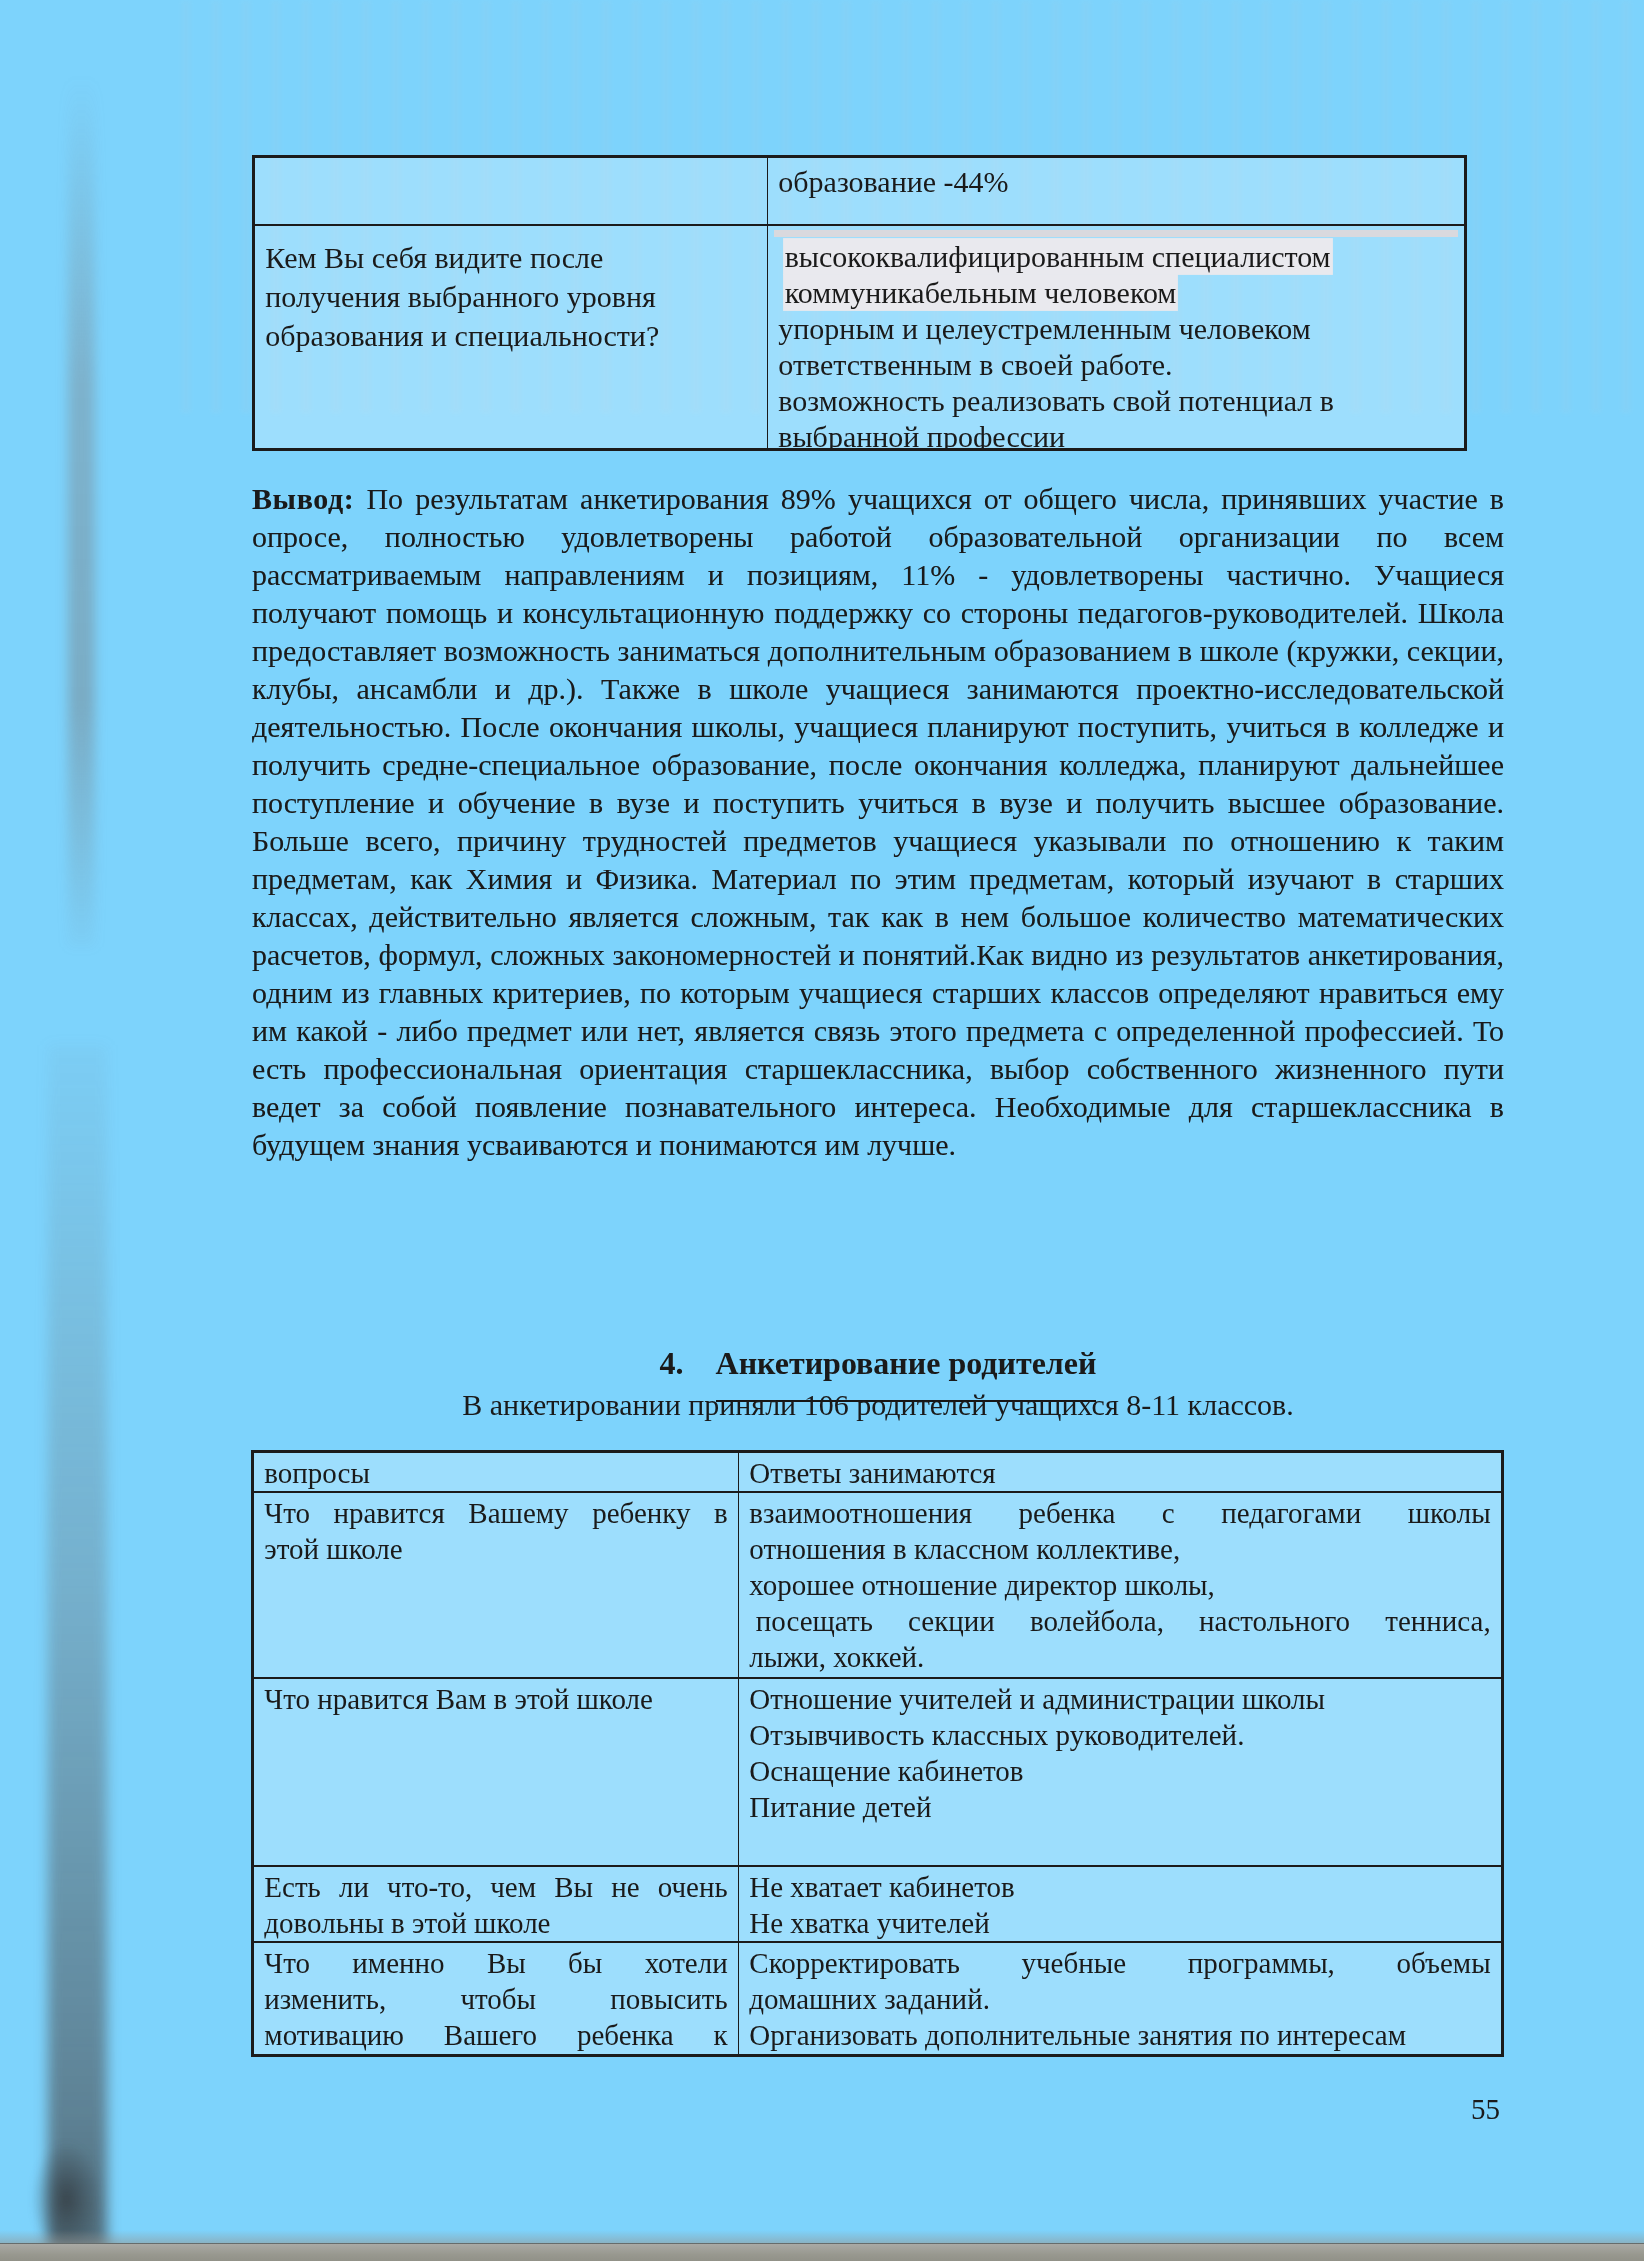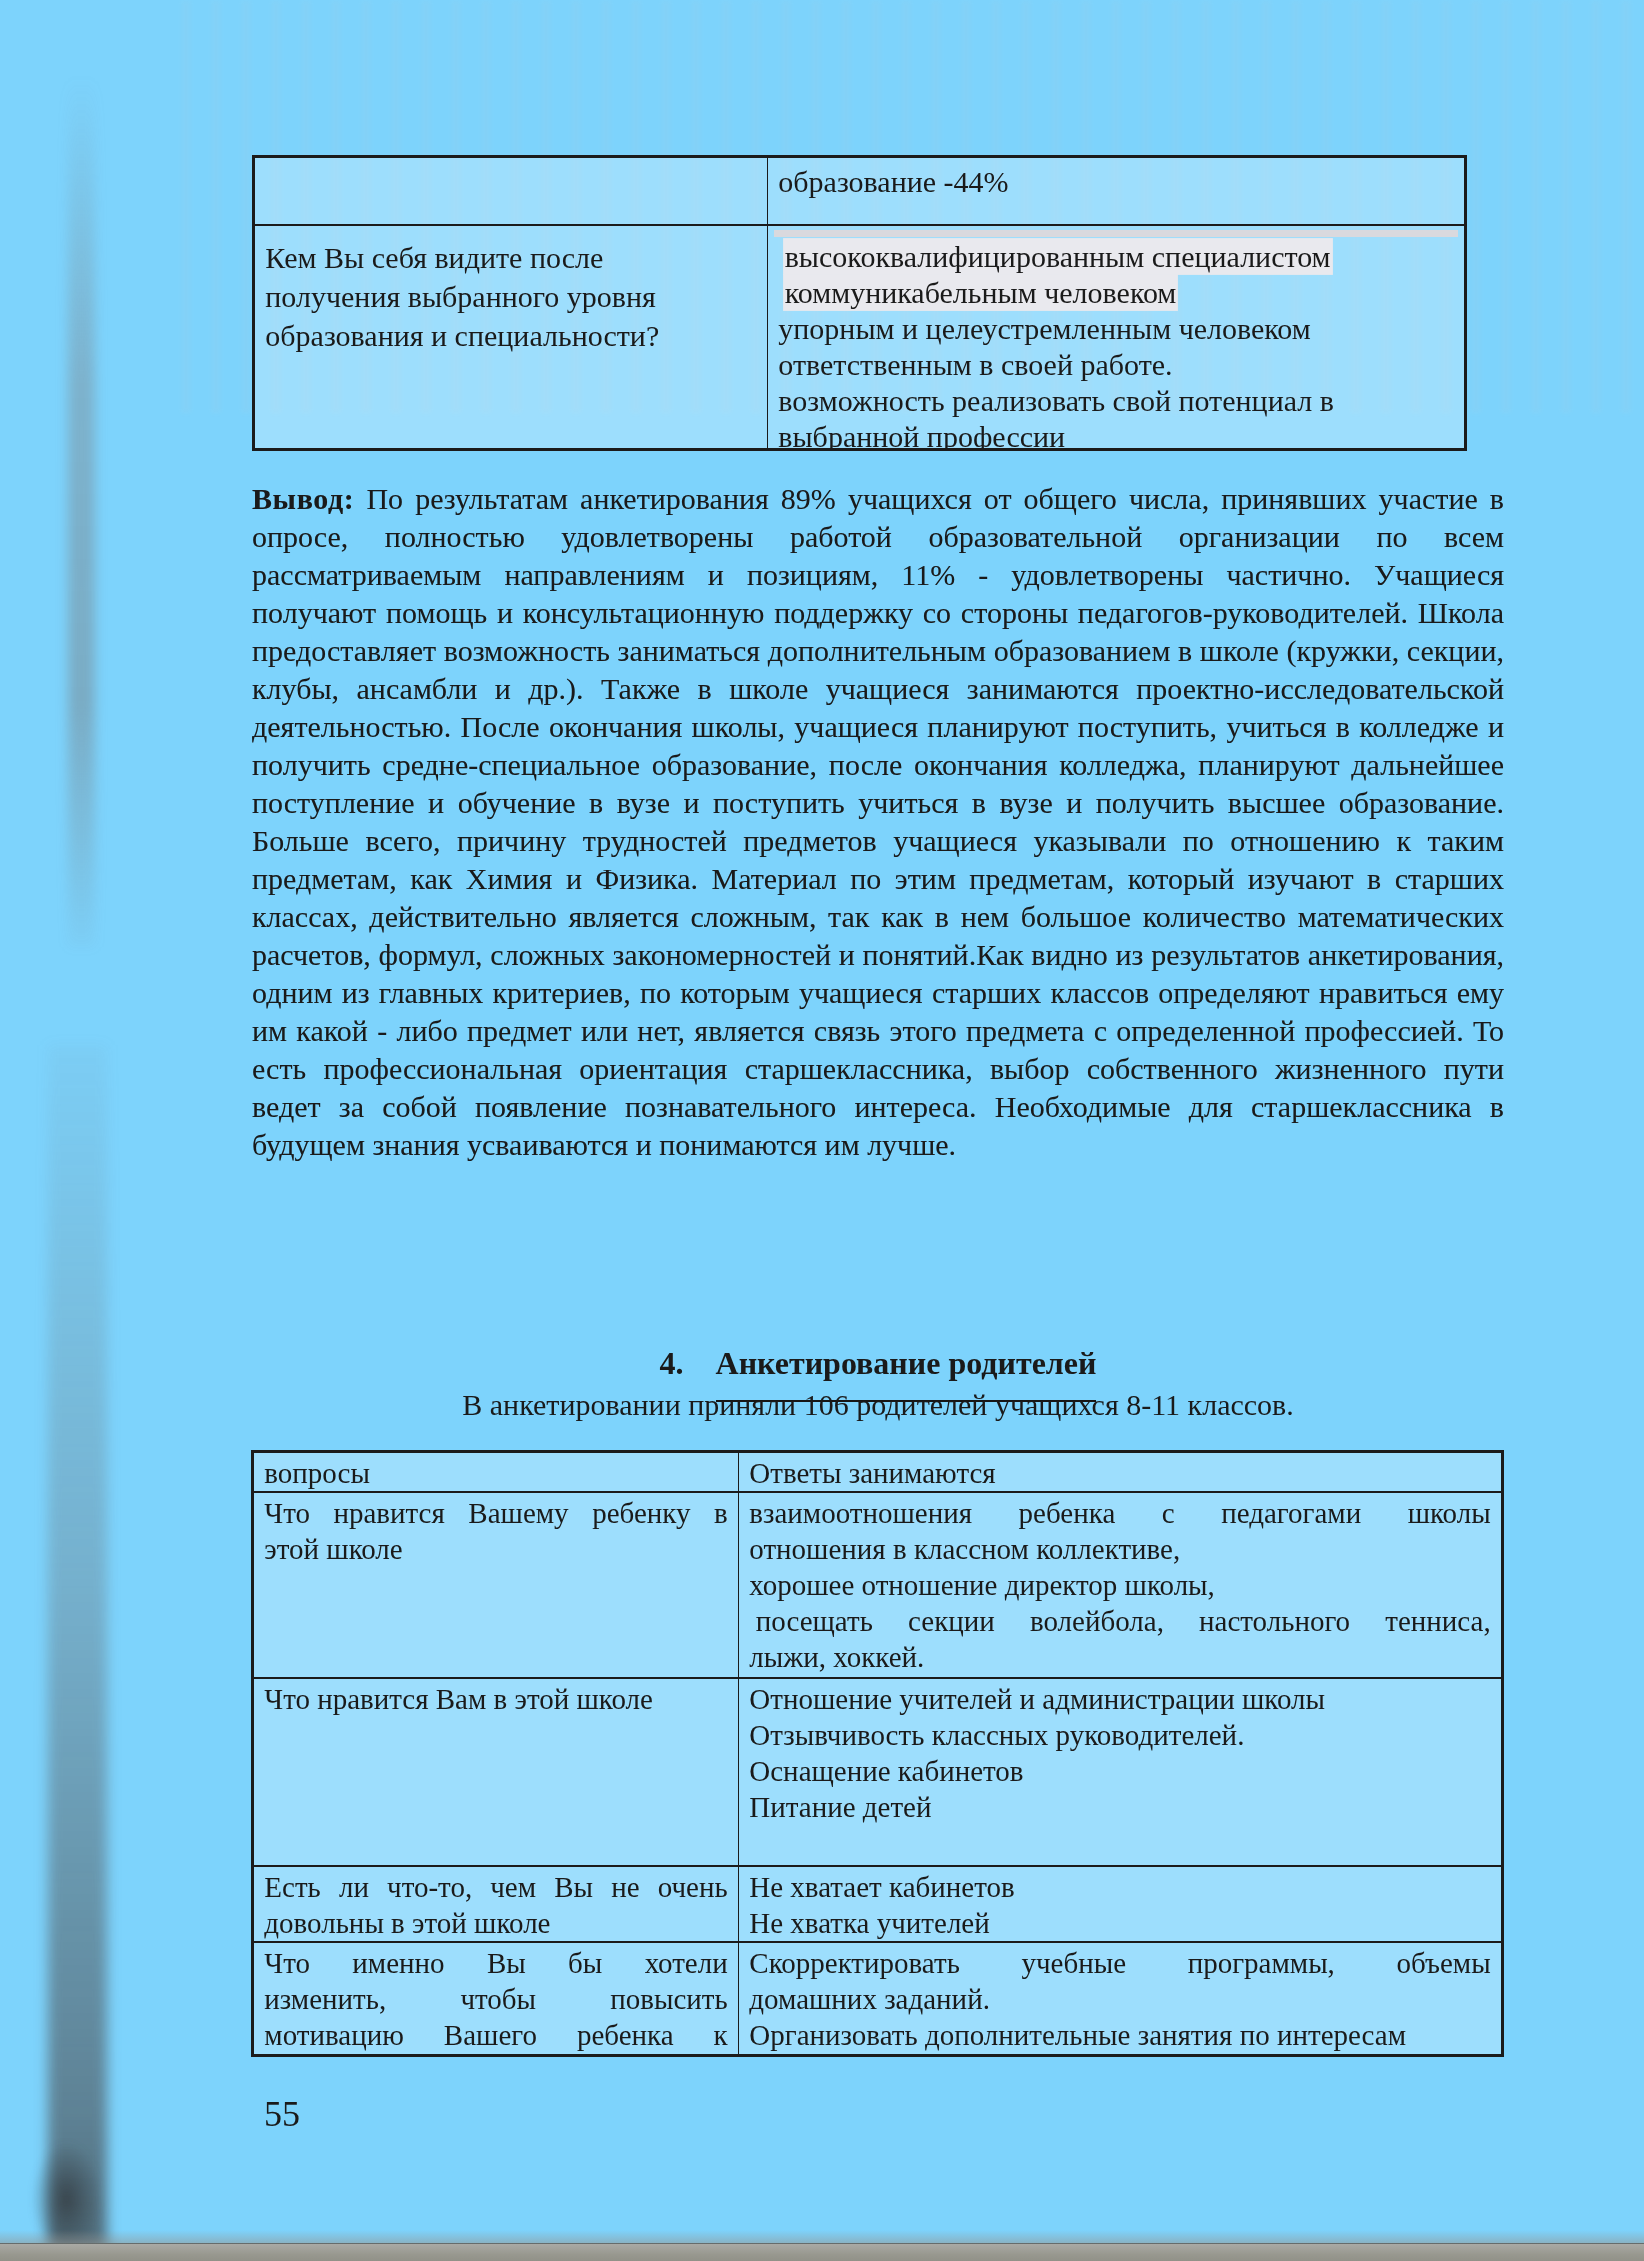--- a/index.html
+++ b/index.html
@@ -57,21 +57,21 @@
   
   .conclusion {
     position:absolute; left:252px; top:480px; width:1252px;
     font-size:30px; line-height:38px; text-align:justify;
     text-shadow:0 0 0.6px rgba(25,25,25,0.25);
   }
   .conclusion b { letter-spacing:0.6px; }
   .sec-heading { position:absolute; left:252px; top:1345px; width:1252px; text-align:center; font-size:32px; font-weight:bold; }
   .sec-title { margin-left:32px; border-bottom:2.6px solid #161616; padding-bottom:19px; }
   .sec-subtitle { position:absolute; left:252px; top:1388px; width:1252px; text-align:center; font-size:30px; }
-  .pageno { position:absolute; left:264px; top:2093px; width:1252px; text-align:left; font-size:36px; }
+  .pageno { position:absolute; left:248px; top:2093px; width:1252px; text-align:right; font-size:29px; }
   .tbl, .conclusion, .sec-heading, .sec-subtitle, .pageno { color:#1a1a1a; }
 </style>
 </head>
 <body>
 
 <div class="page">
 
   <div class="top-noise"></div>
 
   <div class="tbl t1">

